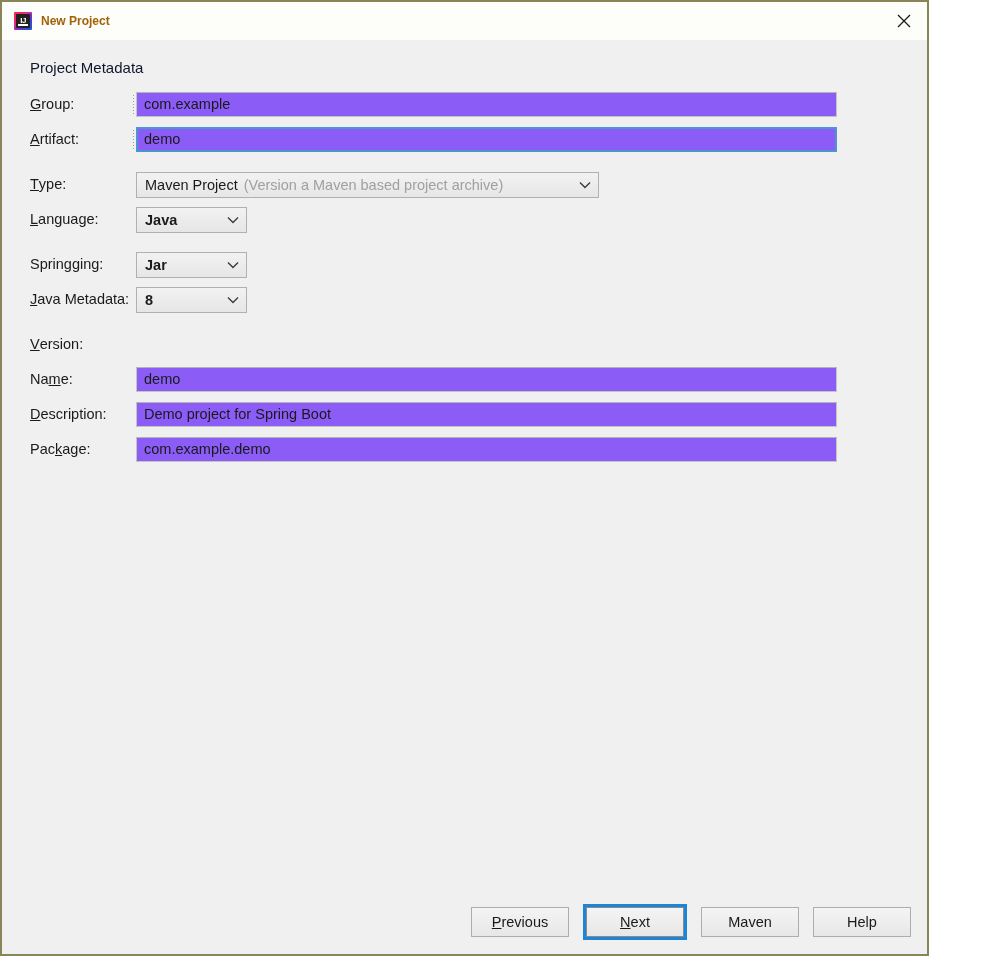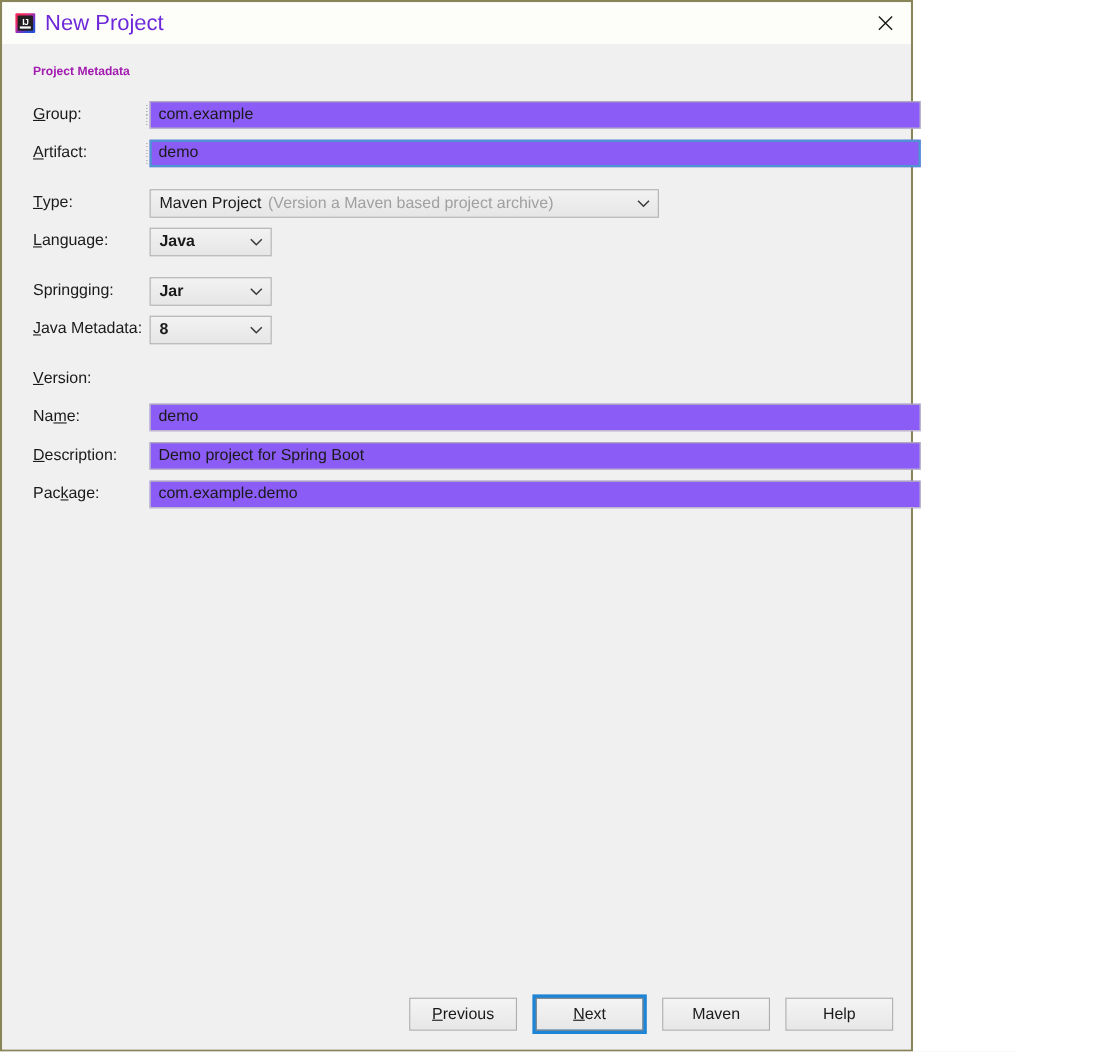--- a/index.html
+++ b/index.html
@@ -11,21 +11,21 @@
     height: 956px;
     background: #ffffff;
     font-family: "Liberation Sans", sans-serif;
     overflow: hidden;
   }
 
   
   .window {
     position: relative;
     box-sizing: border-box;
-    width: 830px;
+    width: 929px;
     height: 956px;
     border: 2px solid #8a8459;
     background: #f0f0f0;
     display: flex;
     flex-direction: column;
     justify-content: flex-end;
   }
 
   
   .titlebar {
@@ -80,24 +80,25 @@
   }
   .app-icon .underbar {
     position: absolute;
     left: 4px;
     right: 4px;
     bottom: 4px;
     height: 2px;
     background: #ffffff;
   }
   .title-text {
-    font-size: 20px;
-    color: #6d28d9;
+    font-size: 12px;
+    color: #a16207;
     line-height: 1;
     white-space: nowrap;
+    font-weight: bold;
   }
   .close-btn {
     position: absolute;
     right: 0;
     top: 0;
     width: 47px;
     height: 38px;
     display: flex;
     align-items: center;
     justify-content: center;
@@ -113,23 +114,23 @@
     flex: 1 1 auto;
     position: relative;
     background: #f0f0f0;
     padding: 0;
   }
 
   .section-title {
     position: absolute;
     left: 28px;
     top: 20px;
-    font-size: 11px;
-    font-weight: bold;
-    color: #a21caf;
+    font-size: 15px;
+    font-weight: normal;
+    color: #0f172a;
     line-height: 1;
   }
 
   .form {
     position: absolute;
     left: 0;
     top: 52px;
     right: 0;
   }
 

